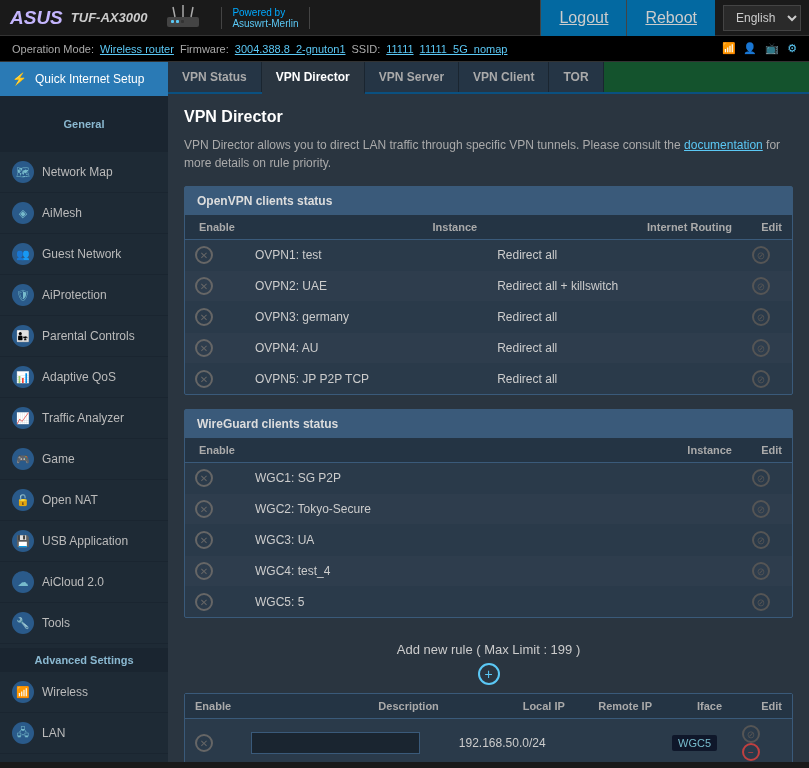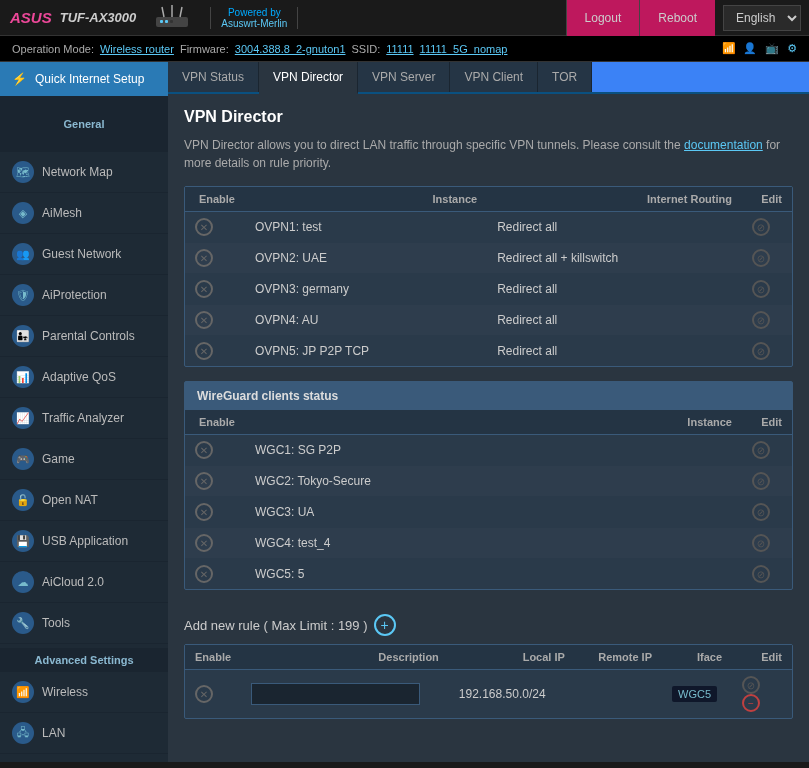--- a/index.html
+++ b/index.html
@@ -1,24 +1,24 @@
 <!DOCTYPE html>
 <html><head>
   <meta charset="utf-8">
   <style>
     * { margin: 0; padding: 0; box-sizing: border-box; }
     body { font-family: Arial, sans-serif; font-size: 12px; background: #1a1a1a; color: #ccc; width: 809px; min-height: 768px; overflow-x: hidden; }
 
     
     .top-bar { background: #1a1a1a; display: flex; align-items: center; height: 36px; border-bottom: 1px solid #333; }
     .logo-area { display: flex; align-items: center; padding: 0 10px; gap: 8px; }
-    .powered-by { font-size: 10px; color: #aaa; text-align: center; padding: 0 10px; border-left: 1px solid #444; border-right: 1px solid #444; }
+    .powered-by { font-size: 10px; color: #aaa; text-align: left; padding: 0 10px; border-left: 1px solid #444; border-right: 1px solid #444; }
     .powered-by span { display: block; color: #00aaff; }
     .top-nav-buttons { display: flex; gap: 0; margin-left: auto; }
-    .top-nav-btn { background: #be185d; color: #ccc; border: none; padding: 0 18px; height: 36px; cursor: pointer; border-left: 1px solid #444; font-size: 12px; }
+    .top-nav-btn { background: #0369a1; color: #ccc; border: none; padding: 0 18px; height: 36px; cursor: pointer; border-left: 1px solid #444; font-size: 16px; text-decoration: underline; }
     .lang-select { background: #2a2a2a; color: #ccc; border: 1px solid #444; padding: 4px 8px; margin: 0 8px; font-size: 12px; cursor: pointer; }
 
     
     .info-bar { background: #000000; padding: 6px 12px; font-size: 11px; color: #aaa; display: flex; align-items: center; gap: 6px; border-bottom: 1px solid #333; }
     .info-bar a { color: #5bc8f5; text-decoration: underline; }
     .info-icons { margin-left: auto; display: flex; gap: 8px; color: #5bc8f5; }
 
     
     .layout { display: flex; height: calc(768px - 36px - 32px); }
 
@@ -28,21 +28,21 @@
     .sidebar-section-title { background: #1a2530; color: #8ab8d0; padding: 22px 12px; font-size: 11px; font-weight: bold; text-align: center; }
     .sidebar-item { display: flex; align-items: center; gap: 8px; padding: 9px 12px; cursor: pointer; color: #bbb; border-bottom: 1px solid #1a2530; }
     .sidebar-icon { width: 22px; height: 22px; border-radius: 50%; background: #2a5a8a; display: flex; align-items: center; justify-content: center; font-size: 11px; color: #7bc; flex-shrink: 0; }
     .sidebar-label { font-size: 12px; }
     .sidebar-adv-title { background: #1a2530; color: #8ab8d0; padding: 6px 12px; font-size: 11px; font-weight: bold; text-align: center; margin-top: 4px; }
 
     
     .main { flex: 1; background: #2a3540; overflow-y: auto; }
 
     
-    .tab-bar { background: #3b82f6; display: flex; gap: 0; padding: 0; border-bottom: 2px solid #0a5080; }
+    .tab-bar { background: #14532d; display: flex; gap: 0; padding: 0; border-bottom: 2px solid #0a5080; font-weight: bold; }
     .tab { padding: 8px 14px; cursor: pointer; color: #aaa; font-size: 12px; border: none; background: #253545; border-right: 1px solid #1a2530; }
     .tab.active { background: #2a3540; color: #fff; border-bottom: 2px solid #2a3540; margin-bottom: -2px; }
 
     
     .content { padding: 14px 16px; }
     .page-title { font-size: 16px; color: #fff; margin-bottom: 10px; font-weight: bold; }
     .page-desc { font-size: 12px; color: #aaa; margin-bottom: 14px; line-height: 1.5; }
     .page-desc a { color: #5bc8f5; }
 
     
@@ -51,38 +51,38 @@
     table { width: 100%; border-collapse: collapse; }
     table th { background: #243444; color: #aaa; padding: 6px 10px; font-size: 11px; text-align: right; border-bottom: 1px solid #3a5a7a; }
     table td { padding: 6px 10px; border-bottom: 1px solid #2a3a4a; color: #ccc; font-size: 12px; vertical-align: middle; }
     table tr:last-child td { border-bottom: none; }
     table tr:nth-child(even) td { background: rgba(255,255,255,0.02); }
 
     .circle-x { width: 18px; height: 18px; border-radius: 50%; border: 2px solid #666; display: inline-flex; align-items: center; justify-content: center; color: #666; font-size: 10px; cursor: pointer; }
     .edit-icon { width: 18px; height: 18px; border-radius: 50%; border: 2px solid #555; display: inline-flex; align-items: center; justify-content: center; color: #555; font-size: 10px; cursor: pointer; }
 
     
-    .add-rule { padding: 10px 0 8px 0; display: flex; align-items: center; gap: 6px; font-size: 13px; color: #ccc; }
+    .add-rule { padding: 10px 0 8px 0; display: flex; align-items: center; gap: 6px; font-size: 13px; color: #ccc; flex-direction: column; }
     .add-btn { width: 22px; height: 22px; border-radius: 50%; border: 2px solid #5bc8f5; color: #5bc8f5; display: inline-flex; align-items: center; justify-content: center; font-size: 14px; cursor: pointer; }
 
     
     .rules-box { background: #2a3a4a; border: 1px solid #3a5a7a; }
     .rules-box table th { background: #243444; }
 
     .apply-bar { padding: 10px 0; display: flex; justify-content: center; }
 
     .rule-input { background: #1a2530; border: 1px solid #3a5a7a; color: #ccc; padding: 4px 6px; font-size: 11px; width: 90%; }
     .badge-wgc5 { background: #0f172a; color: #7bc; padding: 2px 6px; border-radius: 2px; font-size: 11px; }
   </style>
 </head>
 <body>
 
 <div class="top-bar">
   <div class="logo-area">
-    <span style="color:#ec4899;font-weight:bold;font-size:15px;font-style:italic;">ASUS</span>
+    <span style="color:#c4b5fd;font-weight:bold;font-size:19px;font-style:italic;">ASUS</span>
     <span style="color:#ccc;font-size:13px;font-weight:bold;font-style:italic;">TUF-AX3000</span>
     <svg width="48" height="30" viewBox="0 0 48 30" style="margin:0 4px;">
       <rect x="8" y="14" width="32" height="10" rx="2" fill="#444"></rect>
       <rect x="12" y="17" width="3" height="3" rx="1" fill="#5bc8f5"></rect>
       <rect x="17" y="17" width="3" height="3" rx="1" fill="#5bc8f5"></rect>
       <rect x="22" y="17" width="3" height="3" rx="1" fill="#333"></rect>
       <line x1="16" y1="14" x2="14" y2="4" stroke="#aaa" stroke-width="1.5"></line>
       <line x1="24" y1="14" x2="24" y2="2" stroke="#aaa" stroke-width="1.5"></line>
       <line x1="32" y1="14" x2="34" y2="4" stroke="#aaa" stroke-width="1.5"></line>
     </svg>
@@ -203,20 +203,21 @@
 
     <div class="content">
       <div class="page-title">VPN Director</div>
       <div class="page-desc">
         <span>VPN Director allows you to direct LAN traffic through specific VPN tunnels. Please consult the</span>
         <a href="#">documentation</a>
         <span>for more details on rule priority.</span>
       </div>
 
       <div class="section-box">
+        <div class="section-header">OpenVPN clients status</div>
         <table>
           <thead>
             <tr>
               <th style="width:60px;">Enable</th>
               <th>Instance</th>
               <th>Internet Routing</th>
               <th style="width:50px;">Edit</th>
             </tr>
           </thead>
           <tbody>

